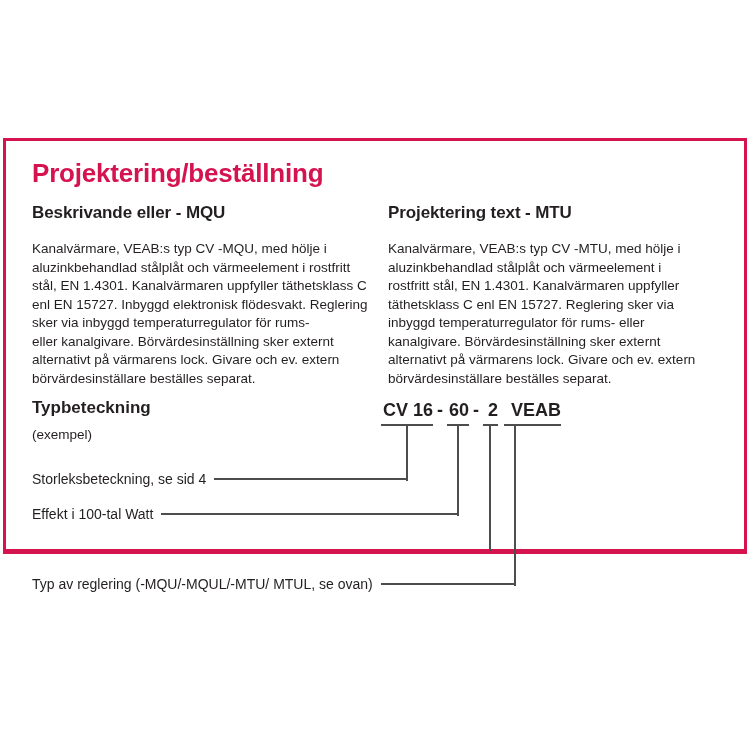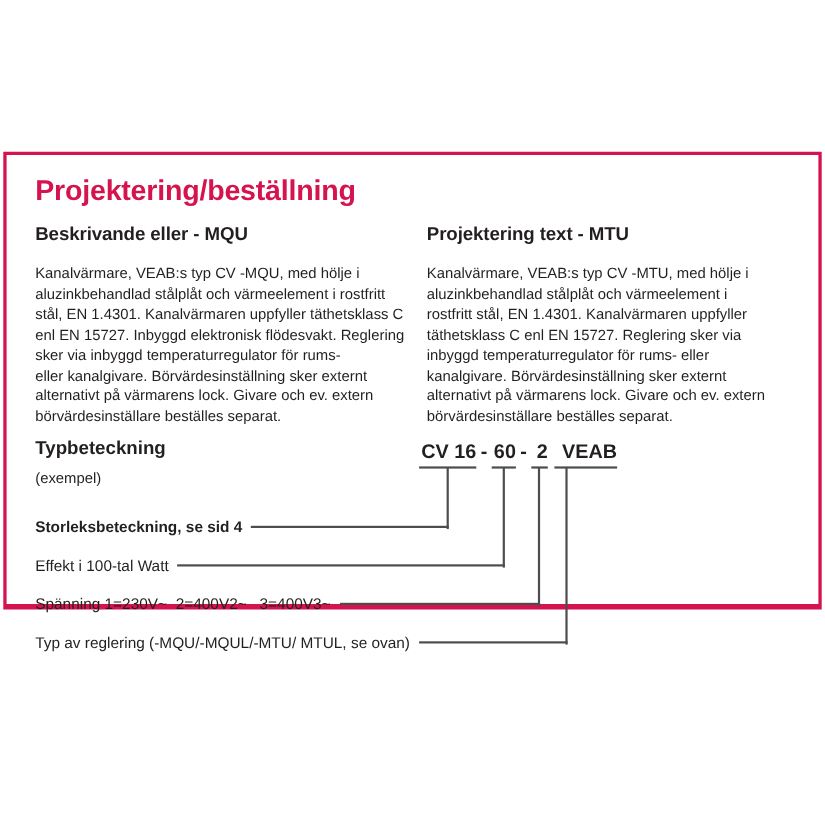--- a/index.html
+++ b/index.html
@@ -97,21 +97,21 @@
   .label-row .lbl {
     font-size: 14px;
     white-space: pre;
   }
   .label-row .connector {
     flex: 1;
     height: 2px;
     background: var(--line);
     margin-left: 8px;
   }
-  .row-1 { top: 330px; width: 376px; font-weight: bold; }
+  .row-1 { top: 330px; width: 376px; }
   .row-2 { top: 365px; width: 427px; }
   .row-3 { top: 400px; width: 459px; }
   .row-4 { top: 435px; width: 484px; }
   .vline {
     position: absolute;
     width: 2px;
     top: 284px;
     background: var(--line);
   }
   .v1 { left: 400px; height: 56px; }
@@ -168,22 +168,18 @@
   <div class="vline v4"></div>
 
   <div class="label-row row-1">
     <span class="lbl">Storleksbeteckning, se sid 4</span>
     <span class="connector"></span>
   </div>
   <div class="label-row row-2">
     <span class="lbl">Effekt i 100-tal Watt</span>
     <span class="connector"></span>
   </div>
-  <div class="label-row row-3">
-    <span class="lbl">Spänning 1=230V~  2=400V2~   3=400V3~</span>
-    <span class="connector"></span>
-  </div>
   <div class="label-row row-4">
     <span class="lbl">Typ av reglering (-MQU/-MQUL/-MTU/ MTUL, se ovan)</span>
     <span class="connector"></span>
   </div>
 
 </div>
 
 </body></html>

